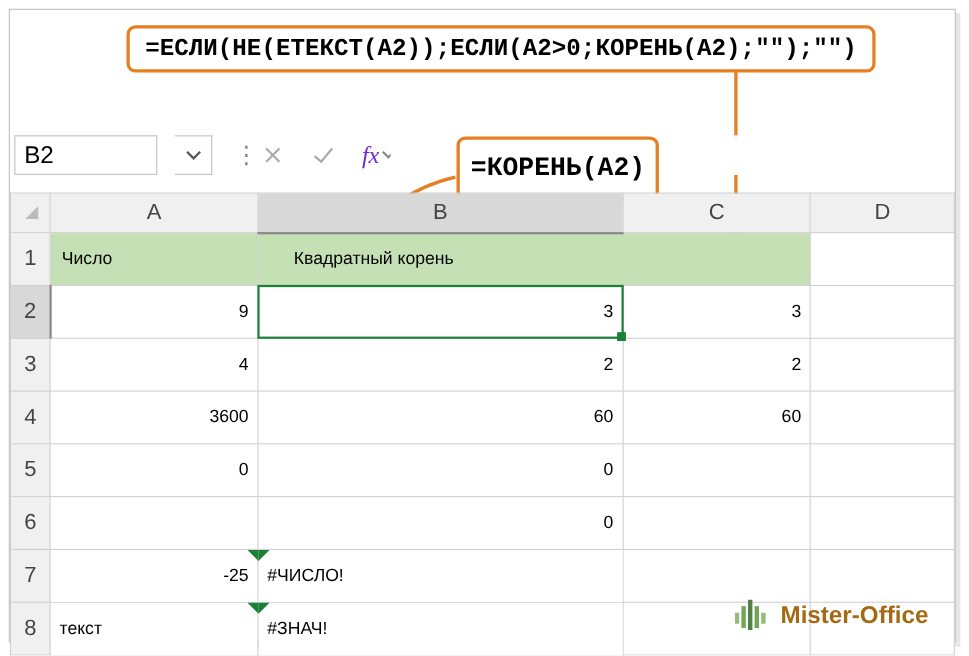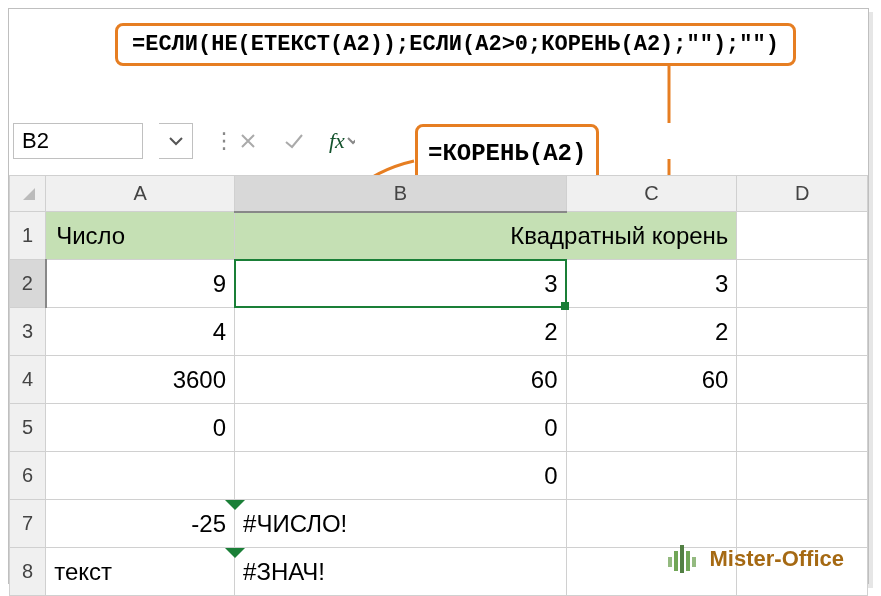--- a/index.html
+++ b/index.html
@@ -48,21 +48,21 @@
   .namebox {
     width: 130px; height: 36px;
     border: 1px solid #c0c0c0;
     display: flex; align-items: center;
     padding-left: 8px;
     background: #fff;
   }
   .dd { width: 34px; height: 36px; display:flex; align-items:center; justify-content:center; color:#555; border:1px solid #c0c0c0; border-left:none; background:#fff;}
   .sep { width:6px; color:#888; text-align:center; font-size:22px; padding:0 4px;}
   .fb-btn { width:30px; height:36px; display:flex; align-items:center; justify-content:center; color:#888; }
-  .fx { font-style: italic; font-family: "Times New Roman", serif; font-size:22px; color:#14532d; padding:0 2px 0 4px;}
+  .fx { font-style: italic; font-family: "Times New Roman", serif; font-size:22px; color:#6d28d9; padding:0 2px 0 4px;}
   .fb-input {
     flex:1; height:36px;
     padding-left: 170px;
     display:flex; align-items:center;
     background:#fff;
   }
   
   .grid {
     position: absolute;
     left: 0; right: 0;
@@ -71,21 +71,21 @@
   }
   table { border-collapse: collapse; width: 100%; table-layout: fixed; }
   col.rh { width: 36px; }
   col.cA { width: 188px; }
   col.cB { width: 330px; }
   col.cC { width: 170px; }
   col.cD { width: 130px; }
   td, th {
     border: 1px solid #d0d0d0;
     height: 48px;
-    font-size: 24px;
+    font-size: 16px;
     font-weight: 400;
     padding: 0 8px;
     text-align: right;
     background: #fff;
     color:#000;
   }
   .colhdr td, .colhdr th {
     background: #f0f0f0;
     text-align: center;
     color: #444;
@@ -95,21 +95,21 @@
   .colhdr .sel { background:#d8d8d8; border-bottom:2px solid #888;}
   .rowhdr {
     background: #f0f0f0 !important;
     text-align: center !important;
     color: #444;
     font-size: 20px;
   }
   .rowhdr.sel { background:#d8d8d8 !important; border-right:2px solid #888 !important;}
   .corner { background:#f0f0f0 !important; }
   .hdrcell { background:#c5e0b4 !important; text-align:left; padding-left:10px;}
-  .hdrcell.center { text-align:right;padding-left:32px; }
+  .hdrcell.center { text-align:left;padding-left:32px; }
   .txtl { text-align:center; }
   .txtc { text-align:center; }
   
   .selcell {
     position:absolute;
     border: 2px solid #1a7f37;
     pointer-events:none;
   }
   .selhandle {
     position:absolute; width:8px; height:8px; background:#1a7f37;

